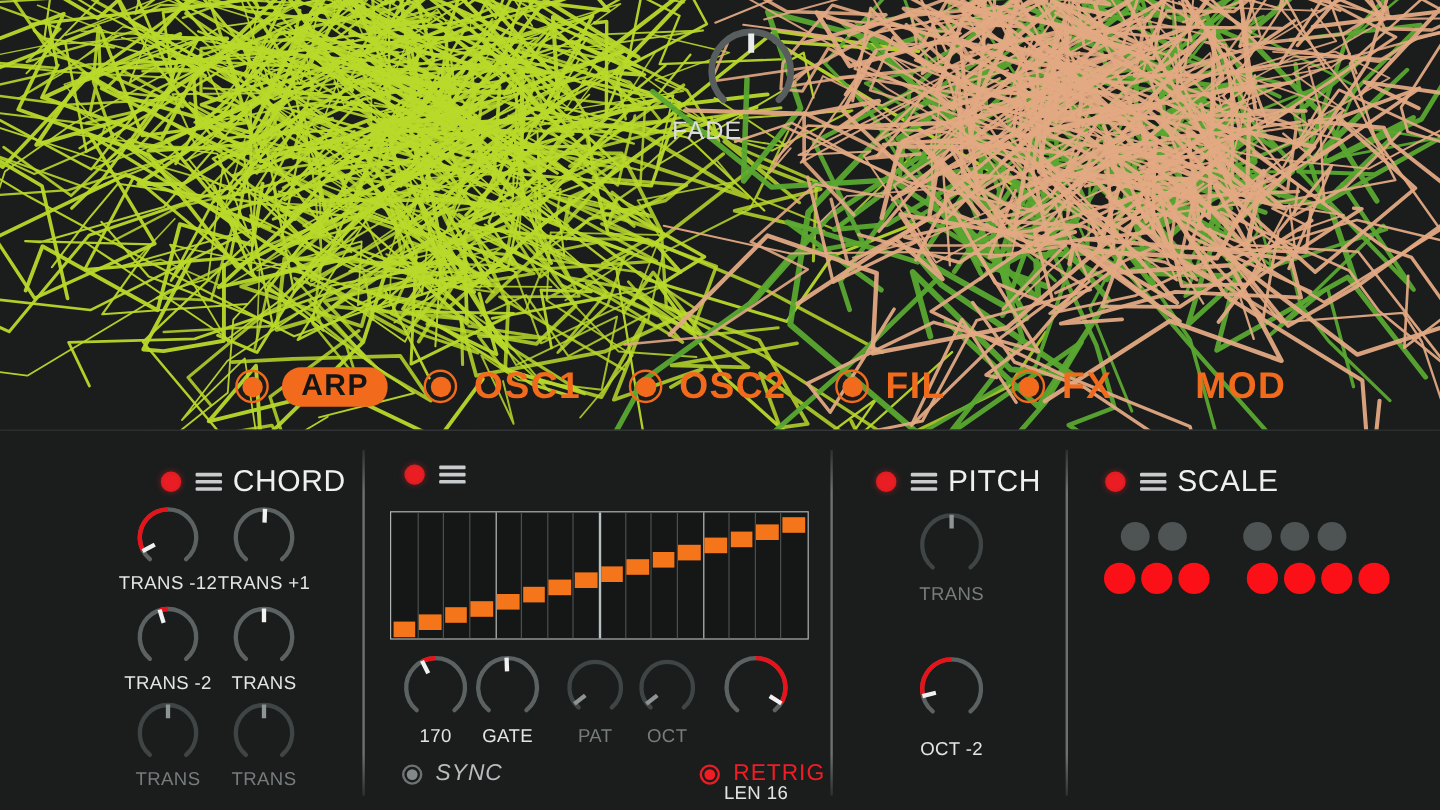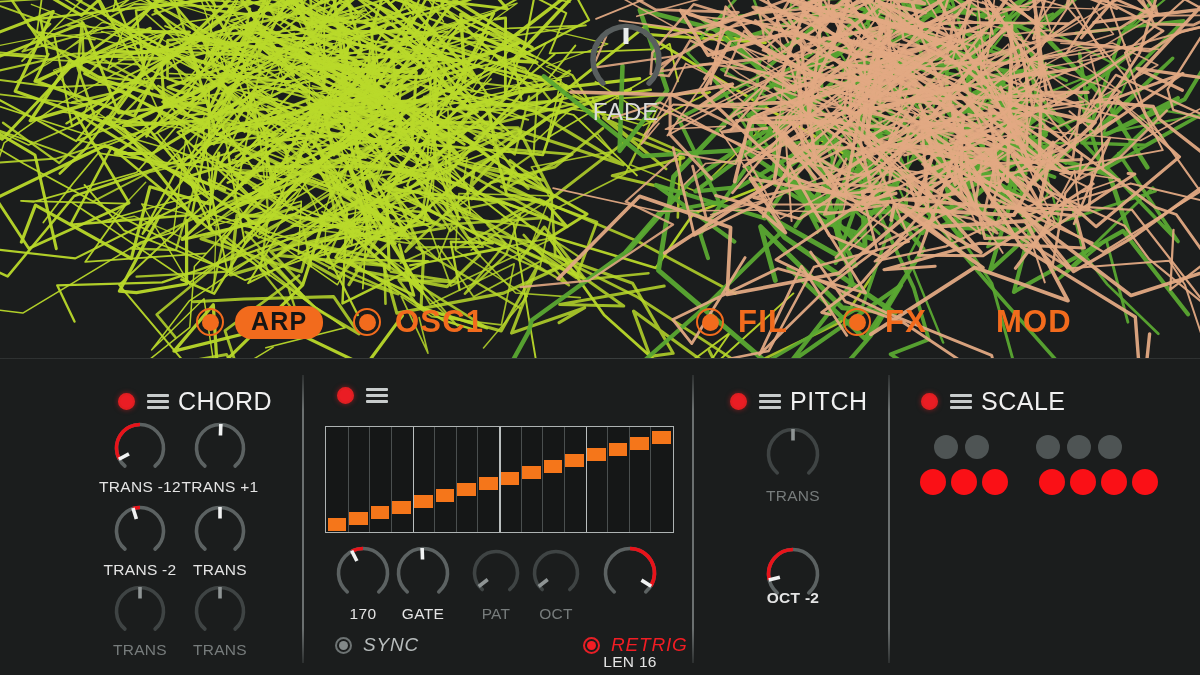--- a/index.html
+++ b/index.html
@@ -16,22 +16,22 @@
   .viz-area { position:absolute; left:0; top:0; width:1200px; height:358px; overflow:hidden; }
   .viz-svg { position:absolute; left:0; top:0; }
   .divider-h {
     position:absolute; left:0; top:358px; width:1200px; height:1px;
     background:linear-gradient(to right, #2e3131 0%, #3a3e3e 50%, #2e3131 100%);
   }
 
   
   .fade-knob { position:absolute; left:584px; top:18px; width:84px; height:84px; }
   .fade-label {
-    position:absolute; left:560px; top:98px; width:132px; text-align:center;
-    font-size:24px; letter-spacing:1px; color:#dcdcdc;
+    position:absolute; left:560px; top:98px; width:132px; 
+    font-size:21px; letter-spacing:1px; color:#dcdcdc;
   }
 
   
   .tabbar { position:absolute; left:0; top:296px; width:1072px; height:52px; }
   .tab { position:absolute; display:flex; align-items:center; height:52px; }
   .led-ring {
     width:28px; height:28px; border-radius:50%;
     border:2.5px solid #f26b1d; display:flex; align-items:center; justify-content:center;
     flex:0 0 auto;
   }
@@ -699,20 +699,26 @@
           <span class="core"></span>
         </span>
         <span class="tab-pill">ARP</span>
       </div>
       <div class="tab" style="left: 353px;">
         <span class="led-ring">
           <span class="core"></span>
         </span>
         <span class="tab-name">OSC1</span>
       </div>
+      <div class="tab" style="left: 524px;">
+        <span class="led-ring">
+          <span class="core"></span>
+        </span>
+        <span class="tab-name">OSC2</span>
+      </div>
       <div class="tab" style="left: 843px;">
         <span class="led-ring">
           <span class="core"></span>
         </span>
         <span class="tab-name">FX</span>
       </div>
       <div class="tab" style="left: 696px;">
         <span class="led-ring">
           <span class="core"></span>
         </span>
@@ -722,21 +728,21 @@
         <span class="tab-name no-led">MOD</span>
       </div>
     </div>
 
   <div class="panels">
 
     <div class="vdiv" style="left:302px"></div>
     <div class="vdiv" style="left:692px"></div>
     <div class="vdiv" style="left:888px"></div>
 
-    <div class="panel-head" style="left:118px; top:28px">
+    <div class="panel-head" style="left:134px; top:28px">
       <span class="head-led"></span>
       <span class="burger">
           <i></i>
           <i></i>
           <i></i>
         </span>
       <span class="head-title">CHORD</span>
     </div>
     <div id="chord-knobs">
         <div class="knob" style="left: 112px; top: 61px;"><svg viewBox="0 0 56 56" width="56" height="56">
@@ -843,21 +849,21 @@
           </svg></div>
         <div class="knob-cap" style="left: 575px; top: 246px; width: 110px; margin-top: 48px;">LEN 16</div>
       </div>
     <div id="pattern-toggles">
         <div class="toggle" style="left: 335px; top: 275px;">
           <span class="tog-ring off">
             <span class="c"></span>
           </span>
           <span class="tog-label off">SYNC</span>
         </div>
-        <div class="toggle" style="left: 583px; top: 275px; font-style: italic;">
+        <div class="toggle" style="left: 583px; top: 275px;">
           <span class="tog-ring on">
             <span class="c"></span>
           </span>
           <span class="tog-label on">RETRIG</span>
         </div>
       </div>
 
     <div class="panel-head" style="left:730px; top:28px">
       <span class="head-led"></span>
       <span class="burger">
@@ -871,21 +877,21 @@
         <div class="knob" style="left: 764px; top: 66px;"><svg viewBox="0 0 58 58" width="58" height="58">
             <path d="M 13.25 47.77 A 24.5 24.5 0 1 1 44.75 47.77" fill="none" stroke="#3f4444" stroke-width="3.6" stroke-linecap="round"></path>
             <line x1="29.00" y1="15.50" x2="29.00" y2="4.00" stroke="#8e9494" stroke-width="3.6" stroke-linecap="butt"></line>
           </svg></div>
         <div class="knob-cap dim" style="left: 733px; top: 128px; width: 120px;">TRANS</div>
         <div class="knob" style="left: 764px; top: 186px;"><svg viewBox="0 0 58 58" width="58" height="58">
             <path d="M 13.25 47.77 A 24.5 24.5 0 1 1 44.75 47.77" fill="none" stroke="#5c6262" stroke-width="3.6" stroke-linecap="round"></path>
             <path d="M 5.23 34.93 A 24.5 24.5 0 0 1 29.00 4.50" fill="none" stroke="#e8131a" stroke-width="3.6" stroke-linecap="butt"></path>
             <line x1="15.90" y1="32.27" x2="4.74" y2="35.05" stroke="#f0f2f2" stroke-width="3.6" stroke-linecap="butt"></line>
           </svg></div>
-        <div class="knob-cap" style="left: 733px; top: 230px; width: 120px; font-weight: bold;">OCT -2</div>
+        <div class="knob-cap" style="left: 733px; top: 257px; width: 120px;">OCT -2</div>
       </div>
 
     <div class="panel-head" style="left:921px; top:28px">
       <span class="head-led"></span>
       <span class="burger">
           <i></i>
           <i></i>
           <i></i>
         </span>
       <span class="head-title">SCALE</span>

